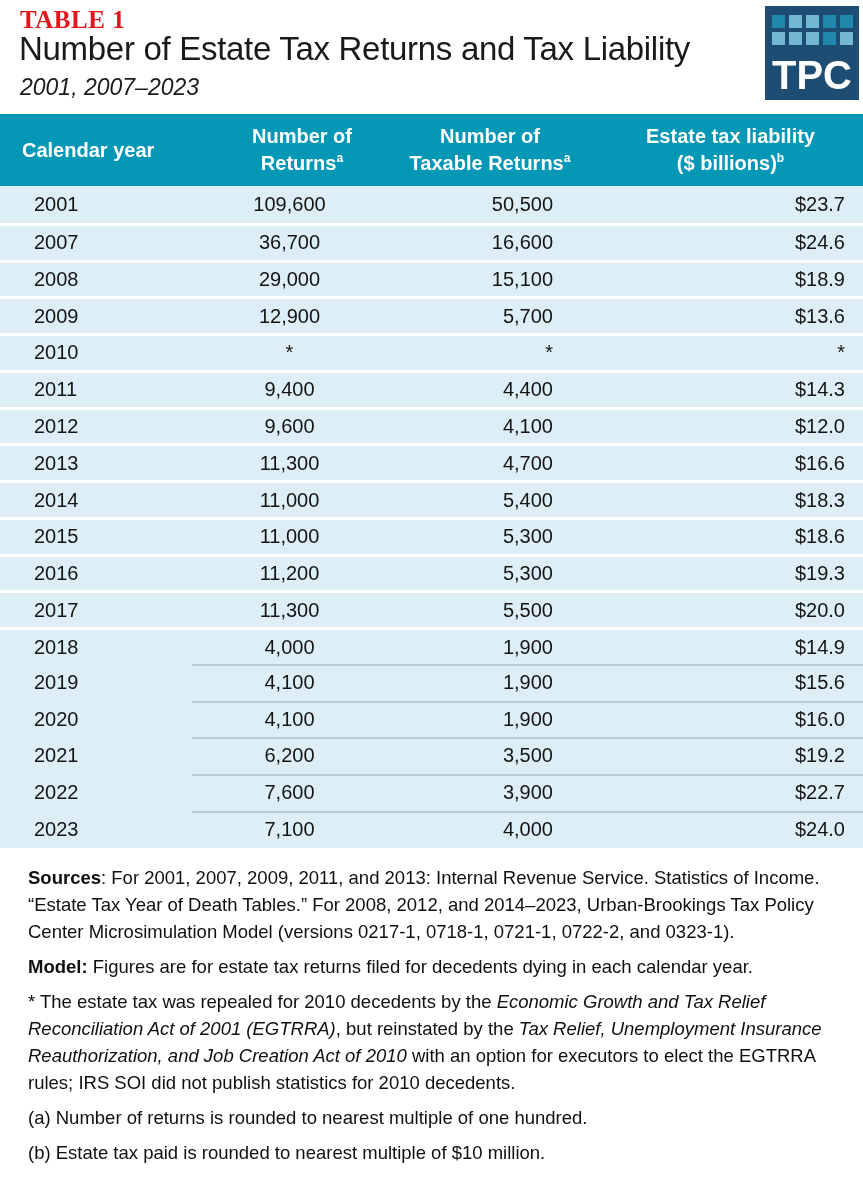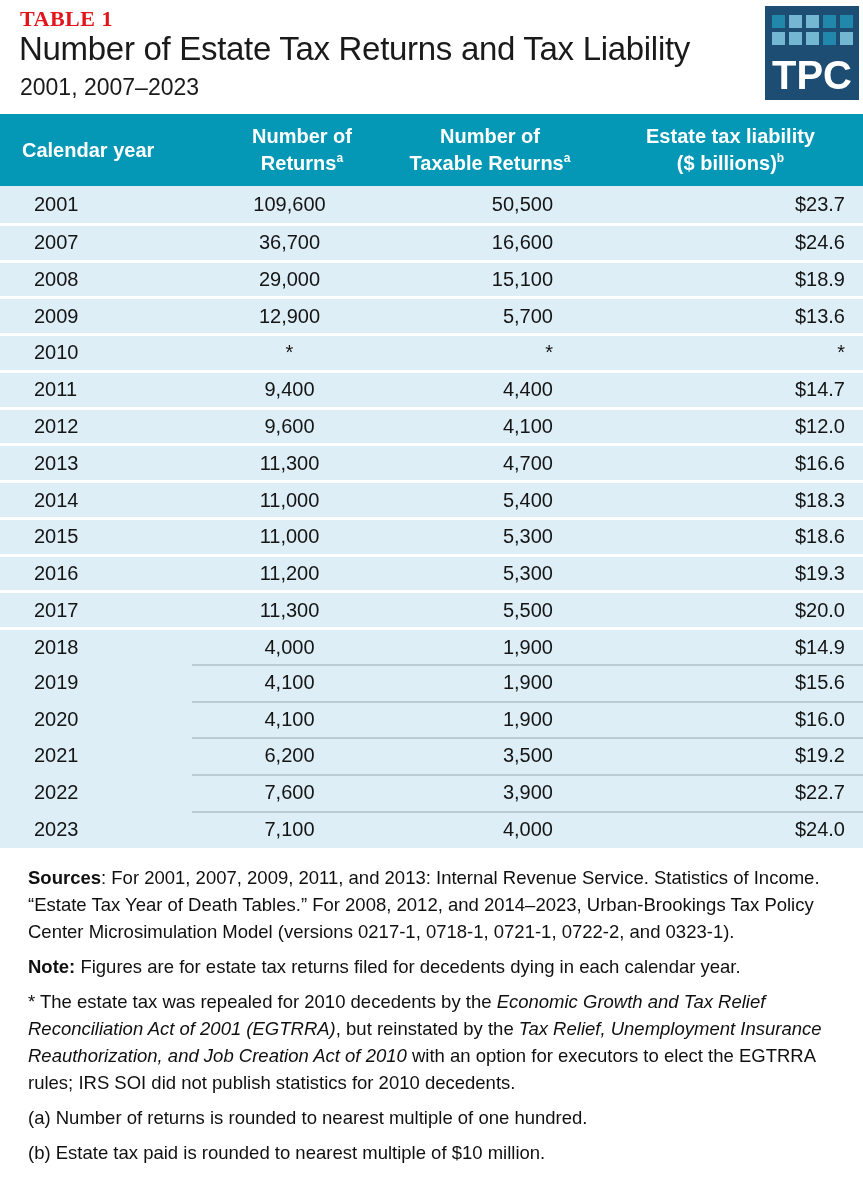--- a/index.html
+++ b/index.html
@@ -6,28 +6,28 @@
   body {
     width:863px; height:1184px; background:#ffffff;
     font-family:"Liberation Sans", sans-serif;
     color:#161616; position:relative; overflow:hidden;
   }
   
   .fig-header { position:relative; height:114px; }
   .table-label {
     position:absolute; left:20px; top:6px;
     font-family:"Liberation Serif", serif; font-weight:700;
-    font-size:22px; letter-spacing:0.5px; color:#e1151c;
+    font-size:25px; letter-spacing:0.5px; color:#e1151c;
   }
   .fig-title {
     position:absolute; left:19px; top:30px; margin:0;
     font-size:33px; font-weight:400; letter-spacing:-0.3px; color:#1a1a1a;
     white-space:nowrap;
   }
-  .fig-subtitle { position:absolute; left:20px; top:74px; font-size:23px; color:#1a1a1a; }
+  .fig-subtitle { position:absolute; left:20px; top:74px; font-size:23px; color:#1a1a1a;font-style:italic; }
   
   .logo { position:absolute; top:6px; right:4px; width:94px; height:94px; background:#1d4d73; }
   .logo-grid {
     display:grid; grid-template-columns:repeat(5,13px); grid-auto-rows:13px;
     gap:4px; justify-content:center; padding-top:9px;
   }
   .logo-sq { width:13px; height:13px; }
   .logo-text {
     position:absolute; left:0; right:0; bottom:2px; text-align:center;
     color:#ffffff; font-weight:700; font-size:40px; letter-spacing:0px;
@@ -131,21 +131,21 @@
       <div class="tr sep-full">
         <div class="td td0">2010</div>
         <div class="td td1">*</div>
         <div class="td td2">*</div>
         <div class="td td3">*</div>
       </div>
       <div class="tr sep-full">
         <div class="td td0">2011</div>
         <div class="td td1">9,400</div>
         <div class="td td2">4,400</div>
-        <div class="td td3">$14.7</div>
+        <div class="td td3">$14.3</div>
       </div>
       <div class="tr sep-full">
         <div class="td td0">2012</div>
         <div class="td td1">9,600</div>
         <div class="td td2">4,100</div>
         <div class="td td3">$12.0</div>
       </div>
       <div class="tr sep-full">
         <div class="td td0">2013</div>
         <div class="td td1">11,300</div>
@@ -210,17 +210,17 @@
         <div class="td td0">2023</div>
         <div class="td td1">7,100</div>
         <div class="td td2">4,000</div>
         <div class="td td3">$24.0</div>
       </div>
     </div>
 </div>
 
 <div class="notes">
   <p><span class="b">Sources</span><span>: For 2001, 2007, 2009, 2011, and 2013: Internal Revenue Service. Statistics of Income. “Estate Tax Year of Death Tables.” For 2008, 2012, and 2014–2023, Urban-Brookings Tax Policy Center Microsimulation Model (versions 0217-1, 0718-1, 0721-1, 0722-2, and 0323-1).</span></p>
-  <p><span class="b">Note:</span><span> Figures are for estate tax returns filed for decedents dying in each calendar year.</span></p>
+  <p><span class="b">Model:</span><span> Figures are for estate tax returns filed for decedents dying in each calendar year.</span></p>
   <p><span>* The estate tax was repealed for 2010 decedents by the </span><span class="i">Economic Growth and Tax Relief Reconciliation Act of 2001 (EGTRRA)</span><span>, but reinstated by the </span><span class="i">Tax Relief, Unemployment Insurance Reauthorization, and Job Creation Act of 2010</span><span> with an option for executors to elect the EGTRRA rules; IRS SOI did not publish statistics for 2010 decedents.</span></p>
   <p>(a) Number of returns is rounded to nearest multiple of one hundred.</p>
   <p>(b) Estate tax paid is rounded to nearest multiple of $10 million.</p>
 </div>
 
 </body></html>

